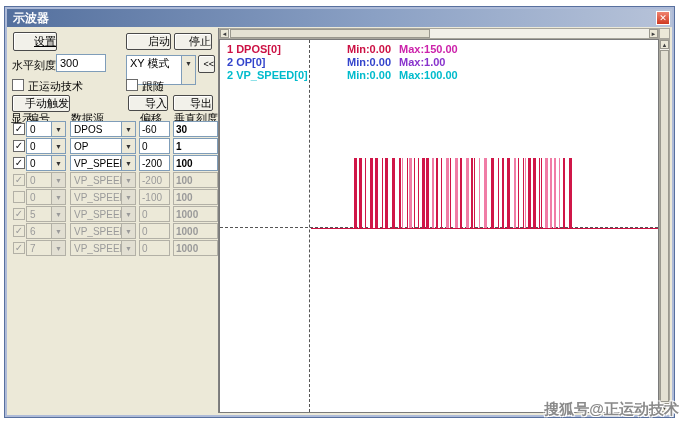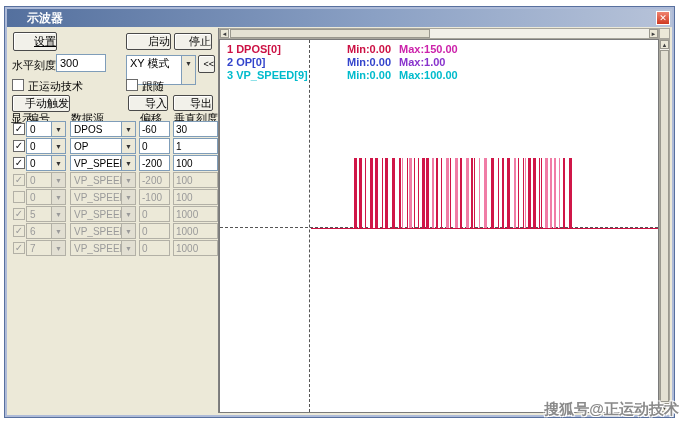--- a/index.html
+++ b/index.html
@@ -2,21 +2,21 @@
 <html><head>
 <meta charset="utf-8">
 <style>
   *{margin:0;padding:0;box-sizing:border-box;font-family:"Liberation Sans","DejaVu Sans",sans-serif;}
   html,body{width:681px;height:425px;background:#fff;overflow:hidden;}
   .screen{position:relative;width:681px;height:425px;background:#fff;}
 
   .window{position:absolute;left:5px;top:7px;width:669px;height:410px;background:#ece9d8;
           border:2px solid #aebbd8;box-shadow:0 0 0 1px #58709e;}
   .titlebar{position:relative;height:18px;background:linear-gradient(90deg,#54709e 0%,#8aa0c4 55%,#b7c3d9 100%);
-            color:#fff;font-size:12px;font-weight:bold;line-height:18px;padding-left:20px;}
+            color:#fff;font-size:12px;font-weight:bold;line-height:18px;padding-left:6px;}
   .closebtn{position:absolute;right:2px;top:2px;width:14px;height:14px;background:linear-gradient(#f0836f,#cf3a22);
             border:1px solid #fff;color:#fff;font-size:9px;line-height:12px;text-align:center;cursor:pointer;}
   .client{position:relative;height:calc(100% - 18px);}
 
   .btn{position:absolute;background:#f2f1ea;border:1px solid #4a4a4a;border-radius:2px;font-size:11px;
        text-align:right;color:#000;box-shadow:inset 1px 1px 0 #fff;cursor:pointer;}
   .lbl{position:absolute;font-size:11px;color:#000;white-space:nowrap;}
   .tinput{position:absolute;border:1px solid #7f9db9;background:#fff;font-size:11px;padding:0 3px;}
 
   .combo{position:absolute;display:flex;background:#fff;border:1px solid #7f9db9;font-size:11px;overflow:hidden;}
@@ -29,21 +29,21 @@
   .th{position:absolute;top:84px;font-size:11px;color:#000;white-space:nowrap;}
   .rows{position:absolute;left:0;top:94px;width:212px;}
   .trow{position:relative;height:17px;}
   .trow .cb{position:absolute;left:6px;top:2px;width:12px;height:12px;background:#fff;border:1px solid #6a6a6a;
             font-size:10px;line-height:10px;text-align:center;font-weight:bold;color:#111;}
   .trow .combo{height:16px;font-size:10px;}
   .trow .cnum{left:19px;width:40px;}
   .trow .csrc{left:63px;width:66px;}
   .trow .tin{position:absolute;height:16px;border:1px solid #7f9db9;background:#fff;font-size:10px;padding:0 2px;}
   .trow .toff{left:132px;width:31px;}
-  .trow .tscale{left:166px;width:45px;}
+  .trow .tscale{left:166px;width:45px;font-weight:bold;}
   .trow.disabled .tin,.trow.disabled .combo,.trow.disabled .cb{background:#ece9d8;color:#9a9a9a;border-color:#b2b0a6;}
   .trow.disabled .darr{color:#9a9a9a;background:#e2dfd2;border-color:#b2b0a6;}
 
   .plot{position:absolute;left:211px;top:1px;right:2px;bottom:2px;background:#ece9d8;border-left:1px solid #808080;}
   .hscroll{position:absolute;left:0;top:0;right:11px;height:11px;background:#f2f0e8;border:1px solid #a8a69c;}
   .vscroll{position:absolute;top:11px;right:0;bottom:0;width:11px;background:#f2f0e8;border:1px solid #a8a69c;}
   .corner{position:absolute;top:0;right:0;width:11px;height:11px;background:#ece9d8;border:1px solid #a8a69c;}
   .sbtn{position:absolute;width:9px;height:9px;background:#ece9d8;border:1px solid #9a988e;color:#404040;
         font-size:6px;line-height:8px;text-align:center;cursor:pointer;}
   .hscroll .sleft{left:0;top:0;}
@@ -241,21 +241,21 @@
             <span class="llabel">1 DPOS[0]</span>
             <span class="lmin">Min:0.00</span>
             <span class="lmax" style="color: rgb(204, 34, 170);">Max:150.00</span>
           </div>
           <div class="legend-line ll1" style="color: rgb(51, 68, 204);">
             <span class="llabel">2 OP[0]</span>
             <span class="lmin">Min:0.00</span>
             <span class="lmax" style="color: rgb(136, 51, 204);">Max:1.00</span>
           </div>
           <div class="legend-line ll2" style="color: rgb(0, 187, 204);">
-            <span class="llabel">3 VP_SPEED[9]</span>
+            <span class="llabel">2 VP_SPEED[0]</span>
             <span class="lmin">Min:0.00</span>
             <span class="lmax" style="color: rgb(0, 187, 204);">Max:100.00</span>
           </div>
 
           <div class="vcursor"></div>
           <div class="hcursor"></div>
           <div class="baseline"></div>
           <div class="burst">
               <i style="left:0px;width:3px;background:#d01648"></i>
               <i style="left:5px;width:3px;background:#d01648"></i>

